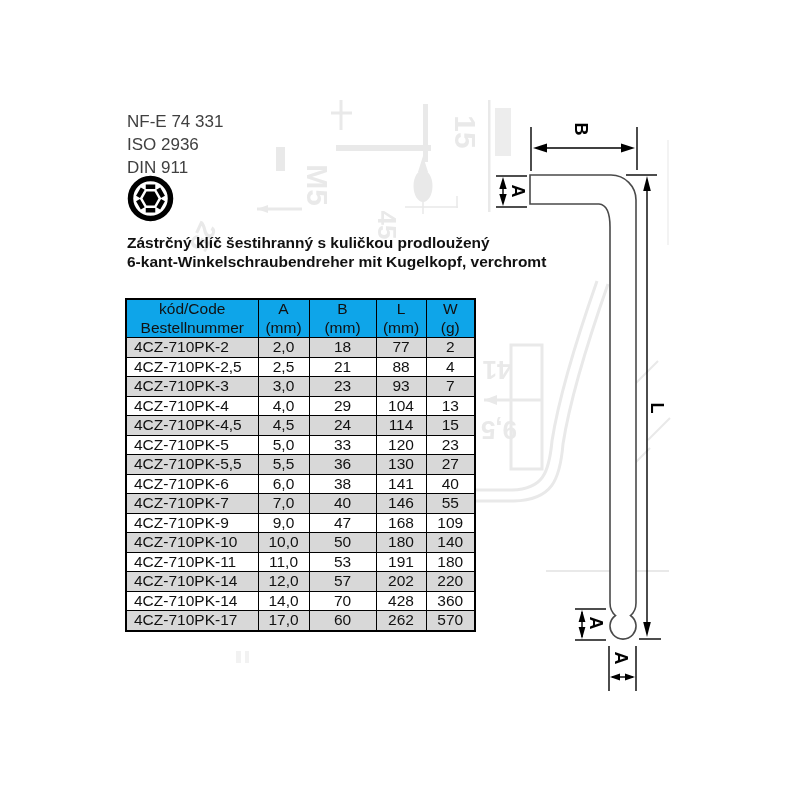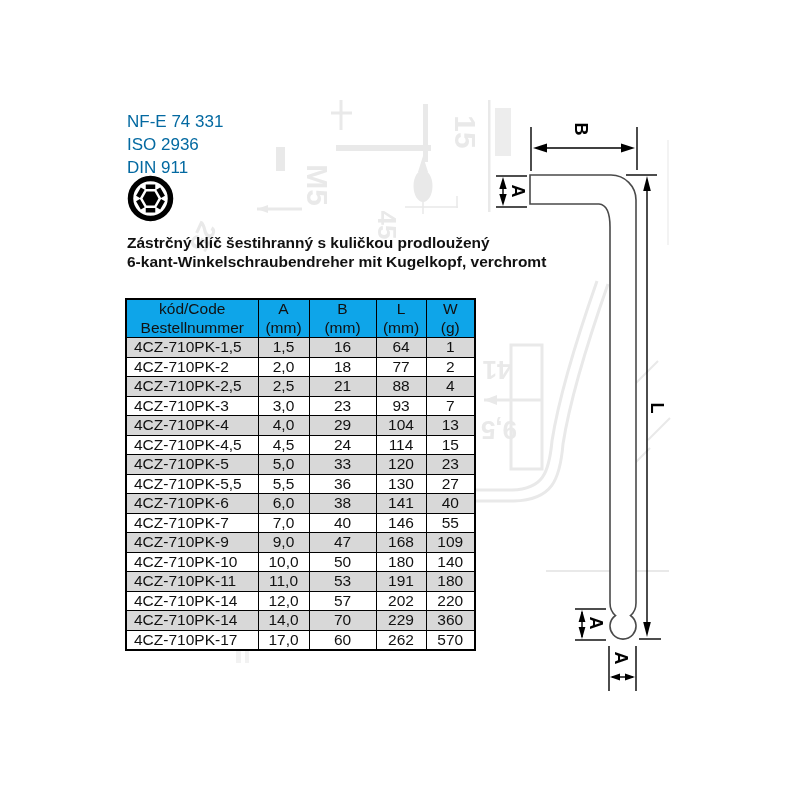--- a/index.html
+++ b/index.html
@@ -1,20 +1,20 @@
 <!DOCTYPE html>
 <html><head>
 <meta charset="utf-8">
 <style>
   html,body{margin:0;padding:0;width:800px;height:800px;background:#fff;overflow:hidden;
     font-family:"Liberation Sans",sans-serif;}
   .page{position:relative;width:800px;height:800px;background:#fff;}
   svg{display:block;}
   .wm{position:absolute;left:0;top:0;z-index:0;}
-  .standards{position:absolute;left:127px;top:110px;z-index:2;font-size:17px;line-height:23px;color:#0369a1;}
+  .standards{position:absolute;left:127px;top:110px;z-index:2;font-size:17px;line-height:23px;color:#404040;}
   .hexicon{position:absolute;left:127px;top:175px;z-index:2;}
   .titles{position:absolute;left:127px;top:233px;z-index:2;font-size:15.5px;font-weight:bold;line-height:19px;color:#111;white-space:nowrap;}
   .spec-table{position:absolute;left:125px;top:298px;z-index:2;border-collapse:collapse;table-layout:fixed;
     font-size:15.5px;color:#111;background:#fff;border:2px solid #000;}
   .spec-table th,.spec-table td{border:1px solid #000;padding:0;line-height:18.5px;height:18.5px;
     text-align:center;font-weight:normal;vertical-align:middle;white-space:nowrap;overflow:hidden;}
   .spec-table thead th{height:37px;line-height:18.5px;background:#0ea5e9;}
   .spec-table tbody td:first-child{text-align:left;padding-left:7px;}
   .spec-table tbody tr:nth-child(odd) td{background:#d8d8d8;}
   .drawing{position:absolute;left:470px;top:95px;z-index:1;}
@@ -111,27 +111,20 @@
           <div>(mm)</div>
         </th>
         <th>
           <div>W</div>
           <div>(g)</div>
         </th>
       </tr>
     </thead>
     <tbody>
         <tr>
-          <td>4CZ-710PK-1,5</td>
-          <td>1,5</td>
-          <td>16</td>
-          <td>64</td>
-          <td>1</td>
-        </tr>
-        <tr>
           <td>4CZ-710PK-2</td>
           <td>2,0</td>
           <td>18</td>
           <td>77</td>
           <td>2</td>
         </tr>
         <tr>
           <td>4CZ-710PK-2,5</td>
           <td>2,5</td>
           <td>21</td>
@@ -212,21 +205,21 @@
           <td>4CZ-710PK-14</td>
           <td>12,0</td>
           <td>57</td>
           <td>202</td>
           <td>220</td>
         </tr>
         <tr>
           <td>4CZ-710PK-14</td>
           <td>14,0</td>
           <td>70</td>
-          <td>229</td>
+          <td>428</td>
           <td>360</td>
         </tr>
         <tr>
           <td>4CZ-710PK-17</td>
           <td>17,0</td>
           <td>60</td>
           <td>262</td>
           <td>570</td>
         </tr>
       </tbody>

